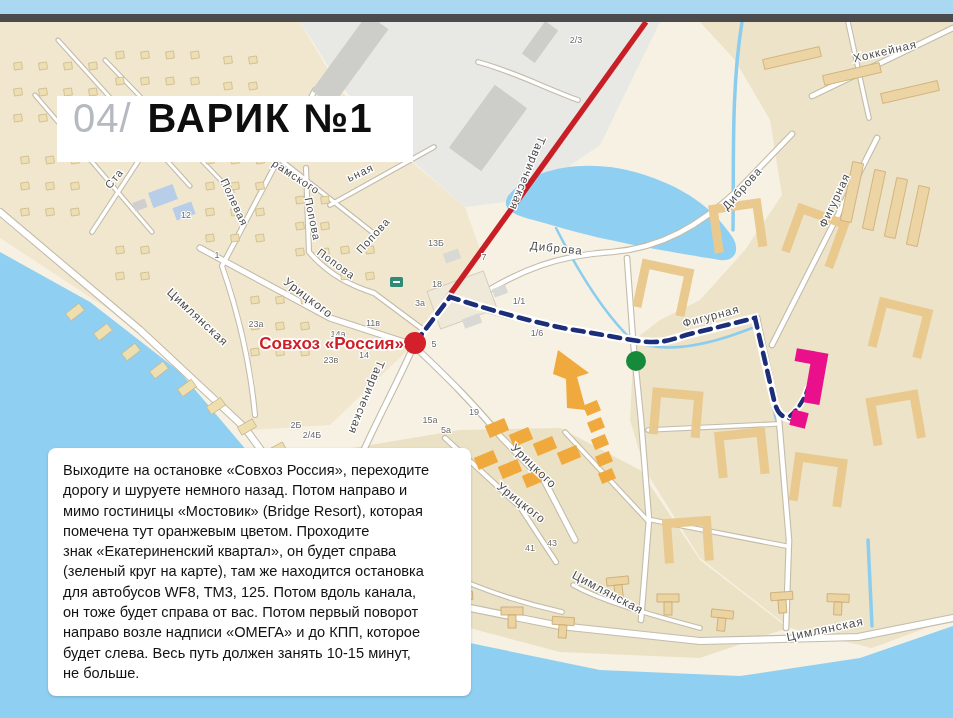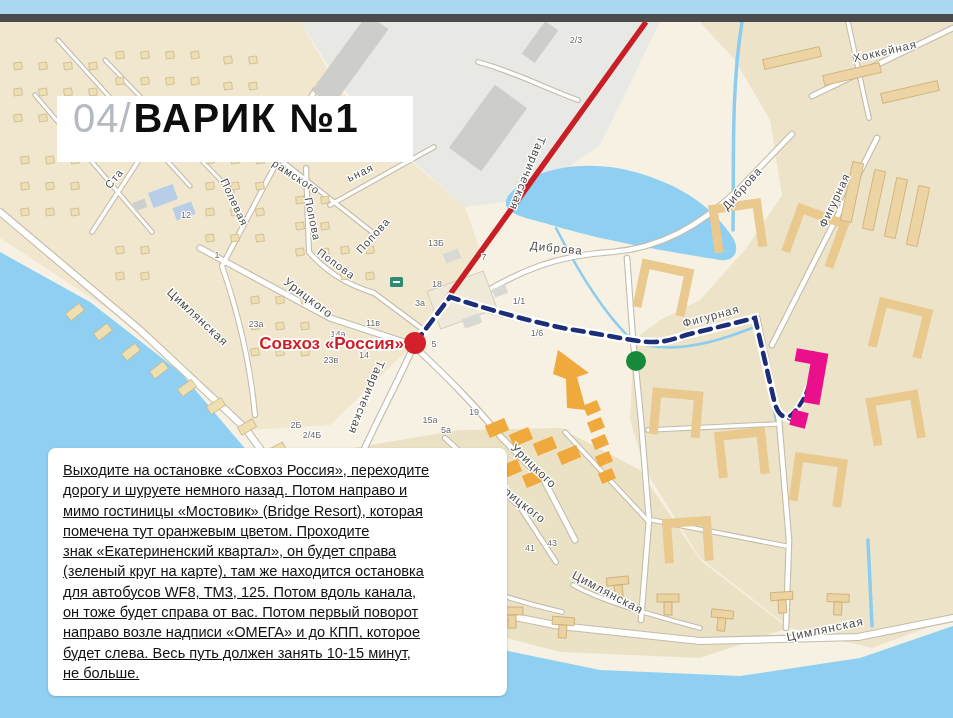--- a/index.html
+++ b/index.html
@@ -3,26 +3,26 @@
 <meta charset="utf-8">
 <style>
   html,body{margin:0;padding:0;background:#ffffff;}
   .stage{position:relative;width:953px;height:718px;overflow:hidden;
          font-family:"Liberation Sans",sans-serif;}
   #map-svg{position:absolute;left:0;top:0;width:953px;height:718px;display:block;}
   .title-box{position:absolute;left:57px;top:96px;width:356px;height:66px;
              background:#ffffff;display:flex;padding-left:16px;
              box-sizing:border-box;}
   .title-index{font-size:40px;color:#b5bac1;font-weight:400;letter-spacing:1px;}
-  .title-name{font-size:40px;color:#0e0e0e;font-weight:700;margin-left:2px;
+  .title-name{font-size:40px;color:#0e0e0e;font-weight:700;margin-left:16px;
               letter-spacing:1.5px;}
-  .info-box{position:absolute;left:48px;top:448px;width:459px;box-sizing:border-box;
+  .info-box{position:absolute;left:48px;top:448px;width:423px;box-sizing:border-box;
             background:#ffffff;border-radius:8px;padding:12px 15px 13px 15px;
             font-size:14.6px;line-height:20.3px;color:#121212;white-space:pre-line;
-            box-shadow:0 1px 3px rgba(0,0,0,.18);text-decoration:underline;}
+            box-shadow:0 1px 3px rgba(0,0,0,.18);}
   text{font-family:"Liberation Sans",sans-serif;}
   .street-lbl{fill:#4c4c4c;stroke:#ffffff;stroke-width:2.6px;paint-order:stroke;
               letter-spacing:1px;}
   .house-num{fill:#6b6b6b;stroke:#ffffff;stroke-width:2px;paint-order:stroke;}
 </style>
 </head>
 <body>
 
 <div class="stage">
 

